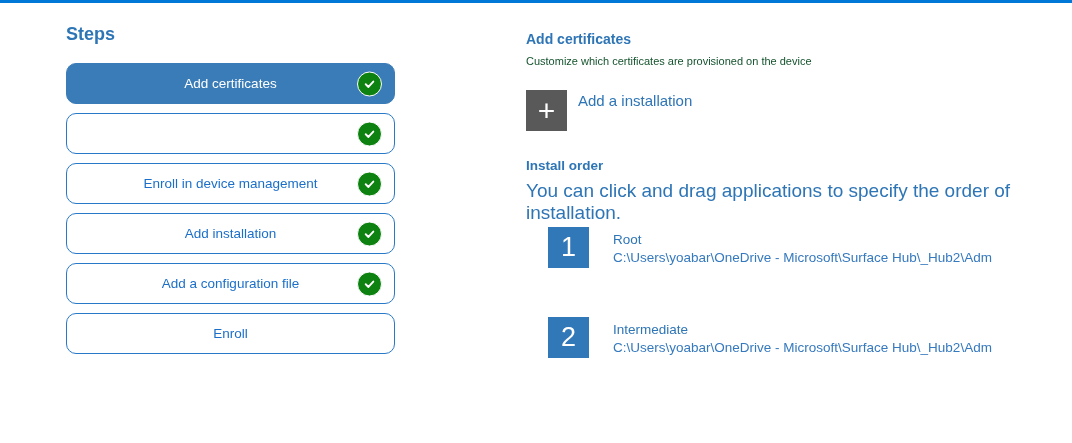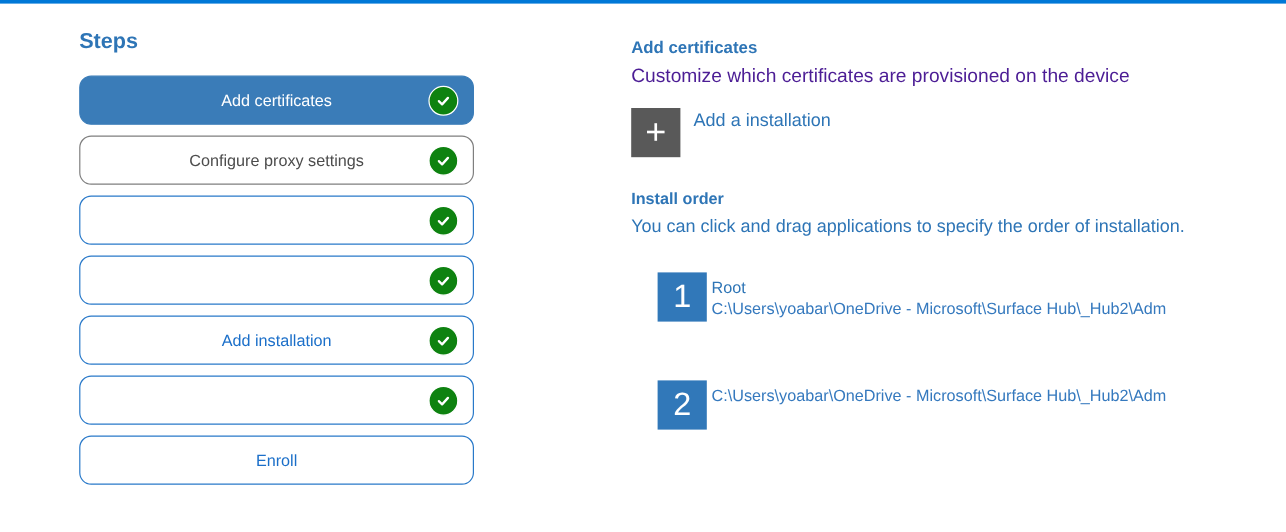--- a/index.html
+++ b/index.html
@@ -84,22 +84,22 @@
   .content-title {
     position: absolute;
     left: 526px; top: 31px;
     font-size: 14px;
     font-weight: 700;
     color: #2E75B6;
   }
   .content-subtitle {
     position: absolute;
     left: 526px; top: 55px;
-    font-size: 16px;
-    color: #4c1d95;
+    font-size: 11px;
+    color: #14532d;
   }
 
   .plus-btn {
     position: absolute;
     left: 526px; top: 90px;
     width: 41px; height: 41px;
     background: #595959;
     border: none;
     color: #ffffff;
     font-size: 30px;
@@ -123,21 +123,21 @@
     position: absolute;
     left: 526px; top: 158px;
     font-size: 13.5px;
     font-weight: 700;
     color: #2E75B6;
     text-align: right;
   }
   .install-desc {
     position: absolute;
     left: 526px; top: 180px;
-    font-size: 15px;
+    font-size: 19px;
     color: #2E75B6;
   }
 
   .install-item {
     position: absolute;
     left: 548px;
     width: 520px;
     display: flex;
     align-items: flex-start;
     cursor: grab;
@@ -150,21 +150,21 @@
     background: #3178B9;
     color: #ffffff;
     font-size: 27px;
     font-weight: 300;
     display: flex;
     align-items: center;
     justify-content: center;
     flex: 0 0 41px;
   }
   .item-text {
-    margin-left: 4px;
+    margin-left: 24px;
     padding-top: 4px;
     line-height: 18px;
     white-space: nowrap;
     overflow: hidden;
   }
   .item-name { font-size: 13.5px; color: #2E75B6; }
   .item-path { font-size: 13.5px; color: #3579BE; }
 </style>
 </head>
 <body>
@@ -177,55 +177,49 @@
   <div class="steps">
     <button class="step active">
       <span>Add certificates</span>
       <span class="check-badge">
         <svg width="13" height="13" viewBox="0 0 24 24">
             <path d="M5 12.5l5 5 9-10" stroke="#ffffff" stroke-width="3.5" fill="none" stroke-linecap="round" stroke-linejoin="round"></path>
           </svg>
       </span>
     </button>
 
-    <button class="step visited">
-      <span>Configure proxy settings</span>
-      <span class="check-badge">
-        <svg width="13" height="13" viewBox="0 0 24 24">
-            <path d="M5 12.5l5 5 9-10" stroke="#ffffff" stroke-width="3.5" fill="none" stroke-linecap="round" stroke-linejoin="round"></path>
-          </svg>
-      </span>
-    </button>
-
-    <button class="step">
-      <span class="check-badge">
-        <svg width="13" height="13" viewBox="0 0 24 24">
-            <path d="M5 12.5l5 5 9-10" stroke="#ffffff" stroke-width="3.5" fill="none" stroke-linecap="round" stroke-linejoin="round"></path>
-          </svg>
-      </span>
-    </button>
-
-    <button class="step">
+
+    <button class="step">
+      <span class="check-badge">
+        <svg width="13" height="13" viewBox="0 0 24 24">
+            <path d="M5 12.5l5 5 9-10" stroke="#ffffff" stroke-width="3.5" fill="none" stroke-linecap="round" stroke-linejoin="round"></path>
+          </svg>
+      </span>
+    </button>
+
+    <button class="step">
+      <span>Enroll in device management</span>
       <span class="check-badge">
         <svg width="13" height="13" viewBox="0 0 24 24">
             <path d="M5 12.5l5 5 9-10" stroke="#ffffff" stroke-width="3.5" fill="none" stroke-linecap="round" stroke-linejoin="round"></path>
           </svg>
       </span>
     </button>
 
     <button class="step">
       <span>Add installation</span>
       <span class="check-badge">
         <svg width="13" height="13" viewBox="0 0 24 24">
             <path d="M5 12.5l5 5 9-10" stroke="#ffffff" stroke-width="3.5" fill="none" stroke-linecap="round" stroke-linejoin="round"></path>
           </svg>
       </span>
     </button>
 
     <button class="step">
+      <span>Add a configuration file</span>
       <span class="check-badge">
         <svg width="13" height="13" viewBox="0 0 24 24">
             <path d="M5 12.5l5 5 9-10" stroke="#ffffff" stroke-width="3.5" fill="none" stroke-linecap="round" stroke-linejoin="round"></path>
           </svg>
       </span>
     </button>
 
     <button class="step">
       <span>Enroll</span>
     </button>
@@ -246,16 +240,17 @@
     <div class="num-badge">1</div>
     <div class="item-text">
       <div class="item-name">Root</div>
       <div class="item-path">C:\Users\yoabar\OneDrive - Microsoft\Surface Hub\_Hub2\Adm</div>
     </div>
   </div>
 
   <div class="install-item item-2">
     <div class="num-badge">2</div>
     <div class="item-text">
+      <div class="item-name">Intermediate</div>
       <div class="item-path">C:\Users\yoabar\OneDrive - Microsoft\Surface Hub\_Hub2\Adm</div>
     </div>
   </div>
 </div>
 
 </body></html>

